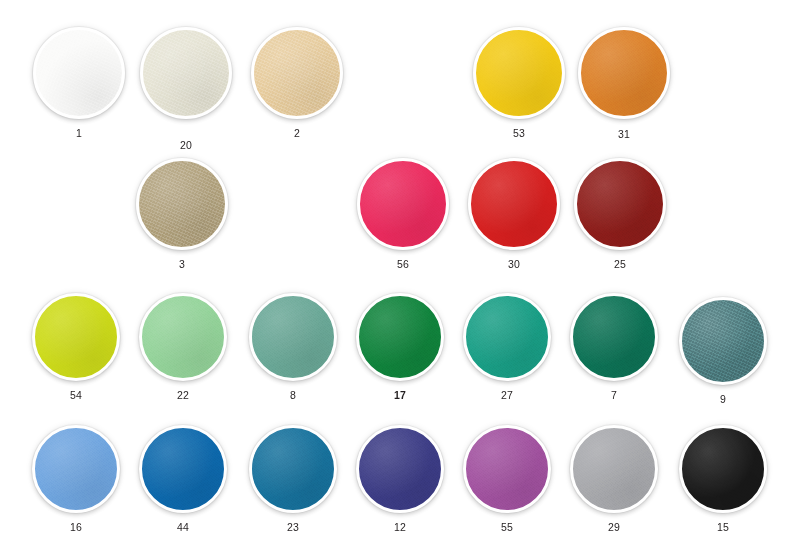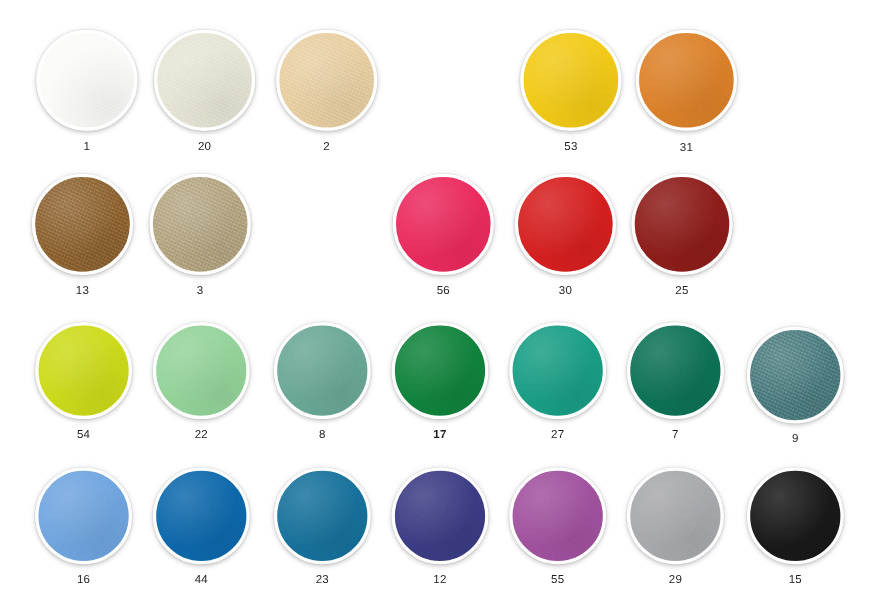--- a/index.html
+++ b/index.html
@@ -91,21 +91,21 @@
 </head>
 <body>
 
 <div id="swatch-board" style="background: rgb(255, 255, 255);">
     <div class="swatch-cell" style="left: 33px; top: 27px; width: 92px;">
       <div class="swatch-disc-wrap">
         <div class="swatch-disc grain-heavy" style="width: 92px; height: 92px; background: rgb(251, 251, 250);"></div>
       </div>
       <div class="swatch-label" style="color: rgb(35, 31, 32);">1</div>
     </div>
-    <div class="swatch-cell" style="left: 140px; top: 27px; width: 92px;">
+    <div class="swatch-cell" style="left: 140px; top: 27px; width: 92px; gap: 12px;">
       <div class="swatch-disc-wrap">
         <div class="swatch-disc grain-heavy" style="width: 92px; height: 92px; background: rgb(231, 229, 214);"></div>
       </div>
       <div class="swatch-label" style="color: rgb(35, 31, 32);">20</div>
     </div>
     <div class="swatch-cell" style="left: 251px; top: 27px; width: 92px;">
       <div class="swatch-disc-wrap">
         <div class="swatch-disc grain-heavy" style="width: 92px; height: 92px; background: rgb(233, 207, 162);"></div>
       </div>
       <div class="swatch-label" style="color: rgb(35, 31, 32);">2</div>
@@ -114,26 +114,20 @@
       <div class="swatch-disc-wrap">
         <div class="swatch-disc grain-soft" style="width: 92px; height: 92px; background: rgb(243, 202, 22);"></div>
       </div>
       <div class="swatch-label" style="color: rgb(35, 31, 32);">53</div>
     </div>
     <div class="swatch-cell" style="left: 578px; top: 27px; width: 92px;">
       <div class="swatch-disc-wrap">
         <div class="swatch-disc grain-soft" style="width: 92px; height: 92px; background: rgb(221, 128, 41);"></div>
       </div>
       <div class="swatch-label" style="color: rgb(35, 31, 32); margin-top: 10px;">31</div>
-    </div>
-    <div class="swatch-cell" style="left: 29px; top: 158px; width: 92px;">
-      <div class="swatch-disc-wrap">
-        <div class="swatch-disc grain-heavy" style="width: 92px; height: 92px; background: rgb(142, 100, 51);"></div>
-      </div>
-      <div class="swatch-label" style="color: rgb(35, 31, 32);">13</div>
     </div>
     <div class="swatch-cell" style="left: 136px; top: 158px; width: 92px;">
       <div class="swatch-disc-wrap">
         <div class="swatch-disc grain-heavy" style="width: 92px; height: 92px; background: rgb(181, 166, 131);"></div>
       </div>
       <div class="swatch-label" style="color: rgb(35, 31, 32);">3</div>
     </div>
     <div class="swatch-cell" style="left: 357px; top: 158px; width: 92px;">
       <div class="swatch-disc-wrap">
         <div class="swatch-disc grain-soft" style="width: 92px; height: 92px; background: rgb(236, 42, 93);"></div>

